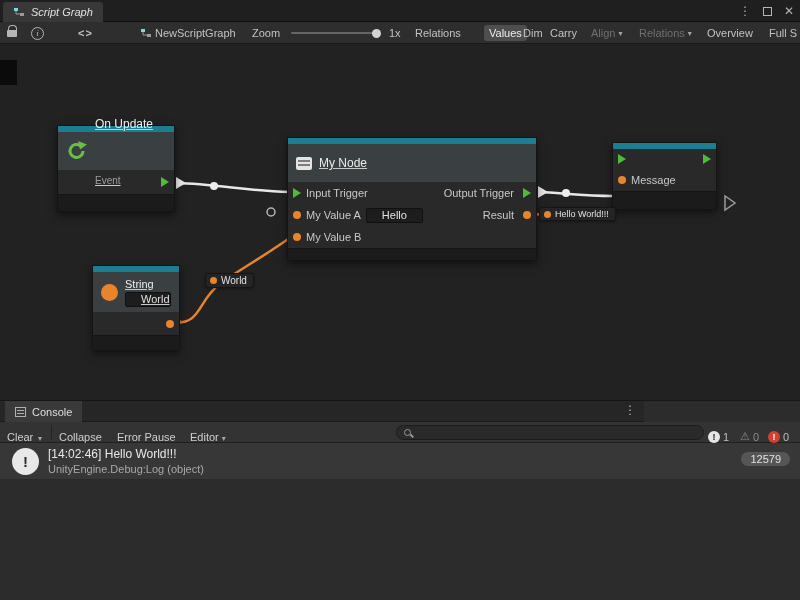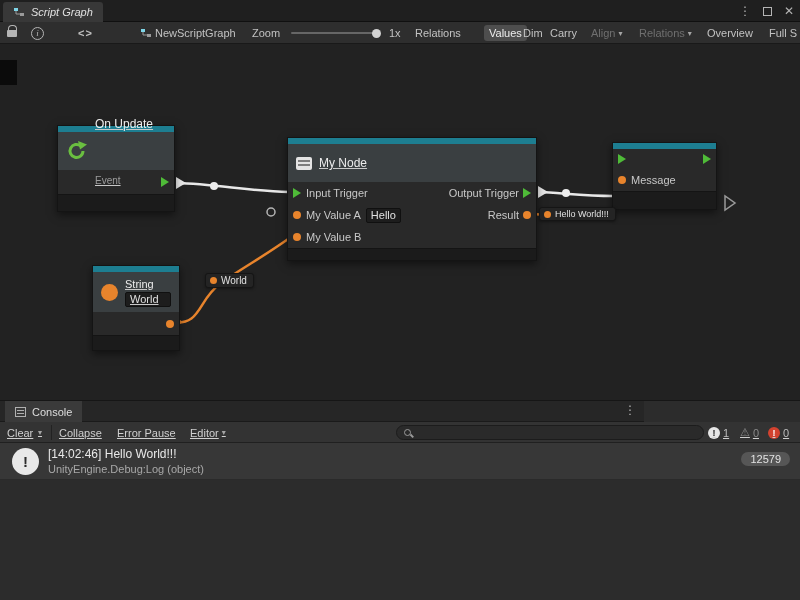--- a/index.html
+++ b/index.html
@@ -33,39 +33,39 @@
   
   .node{position:absolute;background:#2b2b2b;border:1px solid #141414;box-shadow:0 3px 8px rgba(0,0,0,.5);z-index:10;}
   .strip{height:6px;background:#1d7e91;}
   .nhead{background:#3a3f41;display:flex;align-items:center;gap:7px;padding:0 8px;text-decoration:underline;}
   .ntitle{font-size:12px;color:#ececec;}
   .nsub{font-size:10px;color:#9c9c9c;margin-top:44px;}
   .nrow{display:flex;align-items:center;font-size:11px;color:#c8c8c8;padding:0 5px;gap:5px;background:#292929;}
   .nfoot{background:#1b1b1b;border-top:1px solid #141414;}
   .port-arrow{width:0;height:0;border-top:5px solid transparent;border-bottom:5px solid transparent;border-left:8px solid #4fbb38;flex:none;}
   .port-dot{width:8px;height:8px;border-radius:50%;background:#e8842c;flex:none;}
-  .rgt{margin-left:auto;display:flex;align-items:center;gap:4px;}
-  .inline-field{background:#1d1d1d;border:1px solid #101010;border-radius:2px;padding:0 4px;height:15px;display:flex;align-items:center;font-size:11px;color:#e0e0e0;}
+  .rgt{margin-left:auto;display:flex;align-items:center;gap:9px;}
+  .inline-field{background:#1d1d1d;border:1px solid #101010;border-radius:2px;padding:0 15px;height:15px;display:flex;align-items:center;font-size:11px;color:#e0e0e0;}
   .string-circle{width:17px;height:17px;border-radius:50%;background:#e8842c;flex:none;}
   .unit-icon{width:16px;height:13px;background:#e4e4e4;border-radius:2px;position:relative;flex:none;}
   .unit-icon::after{content:"";position:absolute;left:2px;top:3px;right:2px;height:2px;background:#7d7d7d;box-shadow:0 4px 0 #7d7d7d;}
 
   
   .chip{position:absolute;z-index:12;display:flex;align-items:center;gap:4px;background:#242424;border:1px solid #151515;border-radius:3px;padding:1px 6px 1px 4px;font-size:10px;color:#e0e0e0;box-shadow:0 1px 3px rgba(0,0,0,.4);}
   .chip .port-dot{width:7px;height:7px;}
 
   
   .console{position:absolute;left:0;top:400px;width:800px;height:200px;background:#2c2c2c;border-top:1px solid #161616;z-index:20;}
   .c-tabs{position:absolute;left:0;top:0;width:644px;height:21px;background:#262626;border-bottom:1px solid #1a1a1a;}
   .c-tab{position:absolute;left:5px;top:0;height:21px;background:#3a3a3a;display:flex;align-items:center;gap:6px;padding:0 10px;font-size:11px;color:#dedede;}
   .console-icon{width:11px;height:10px;border:1px solid #b0b0b0;position:relative;}
   .console-icon::after{content:"";position:absolute;left:1px;top:2px;right:1px;height:1px;background:#b0b0b0;box-shadow:0 3px 0 #b0b0b0;}
   .c-menu{position:absolute;right:8px;top:2px;color:#b5b5b5;font-size:12px;}
   .c-toolbar{position:absolute;left:0;top:21px;width:800px;height:21px;background:#333333;border-bottom:1px solid #202020;font-size:11px;color:#cfcfcf;}
-  .ct{position:absolute;top:0;height:21px;display:flex;align-items:center;gap:3px;white-space:nowrap;text-decoration:underline;}
+  .ct{position:absolute;top:0;height:21px;display:flex;align-items:flex-end;gap:3px;white-space:nowrap;}
   .vdiv{position:absolute;left:51px;top:3px;width:1px;height:15px;background:#222;}
   .search{position:absolute;left:396px;top:3px;width:308px;height:15px;background:#2a2a2a;border:1px solid #1c1c1c;border-radius:8px;display:flex;align-items:center;gap:5px;padding:0 7px;}
   .mag{width:7px;height:7px;border:1.5px solid #9a9a9a;border-radius:50%;position:relative;flex:none;}
   .mag::after{content:"";position:absolute;left:5px;top:5px;width:4px;height:1.5px;background:#9a9a9a;transform:rotate(45deg);}
   .search input{background:transparent;border:none;outline:none;color:#ddd;font-size:11px;width:100%;}
   .bubble{width:12px;height:12px;border-radius:50%;background:#e6e6e6;color:#222;font-size:9px;font-weight:bold;display:flex;align-items:center;justify-content:center;flex:none;}
   .bubble.red{background:#d3422f;color:#fff;}
   .warnglyph{color:#8a8a8a;font-size:11px;}
   .cnt{color:#bdbdbd;}
   .c-entry{position:absolute;left:0;top:42px;width:800px;height:37px;background:#373737;border-bottom:1px solid #2a2a2a;}

